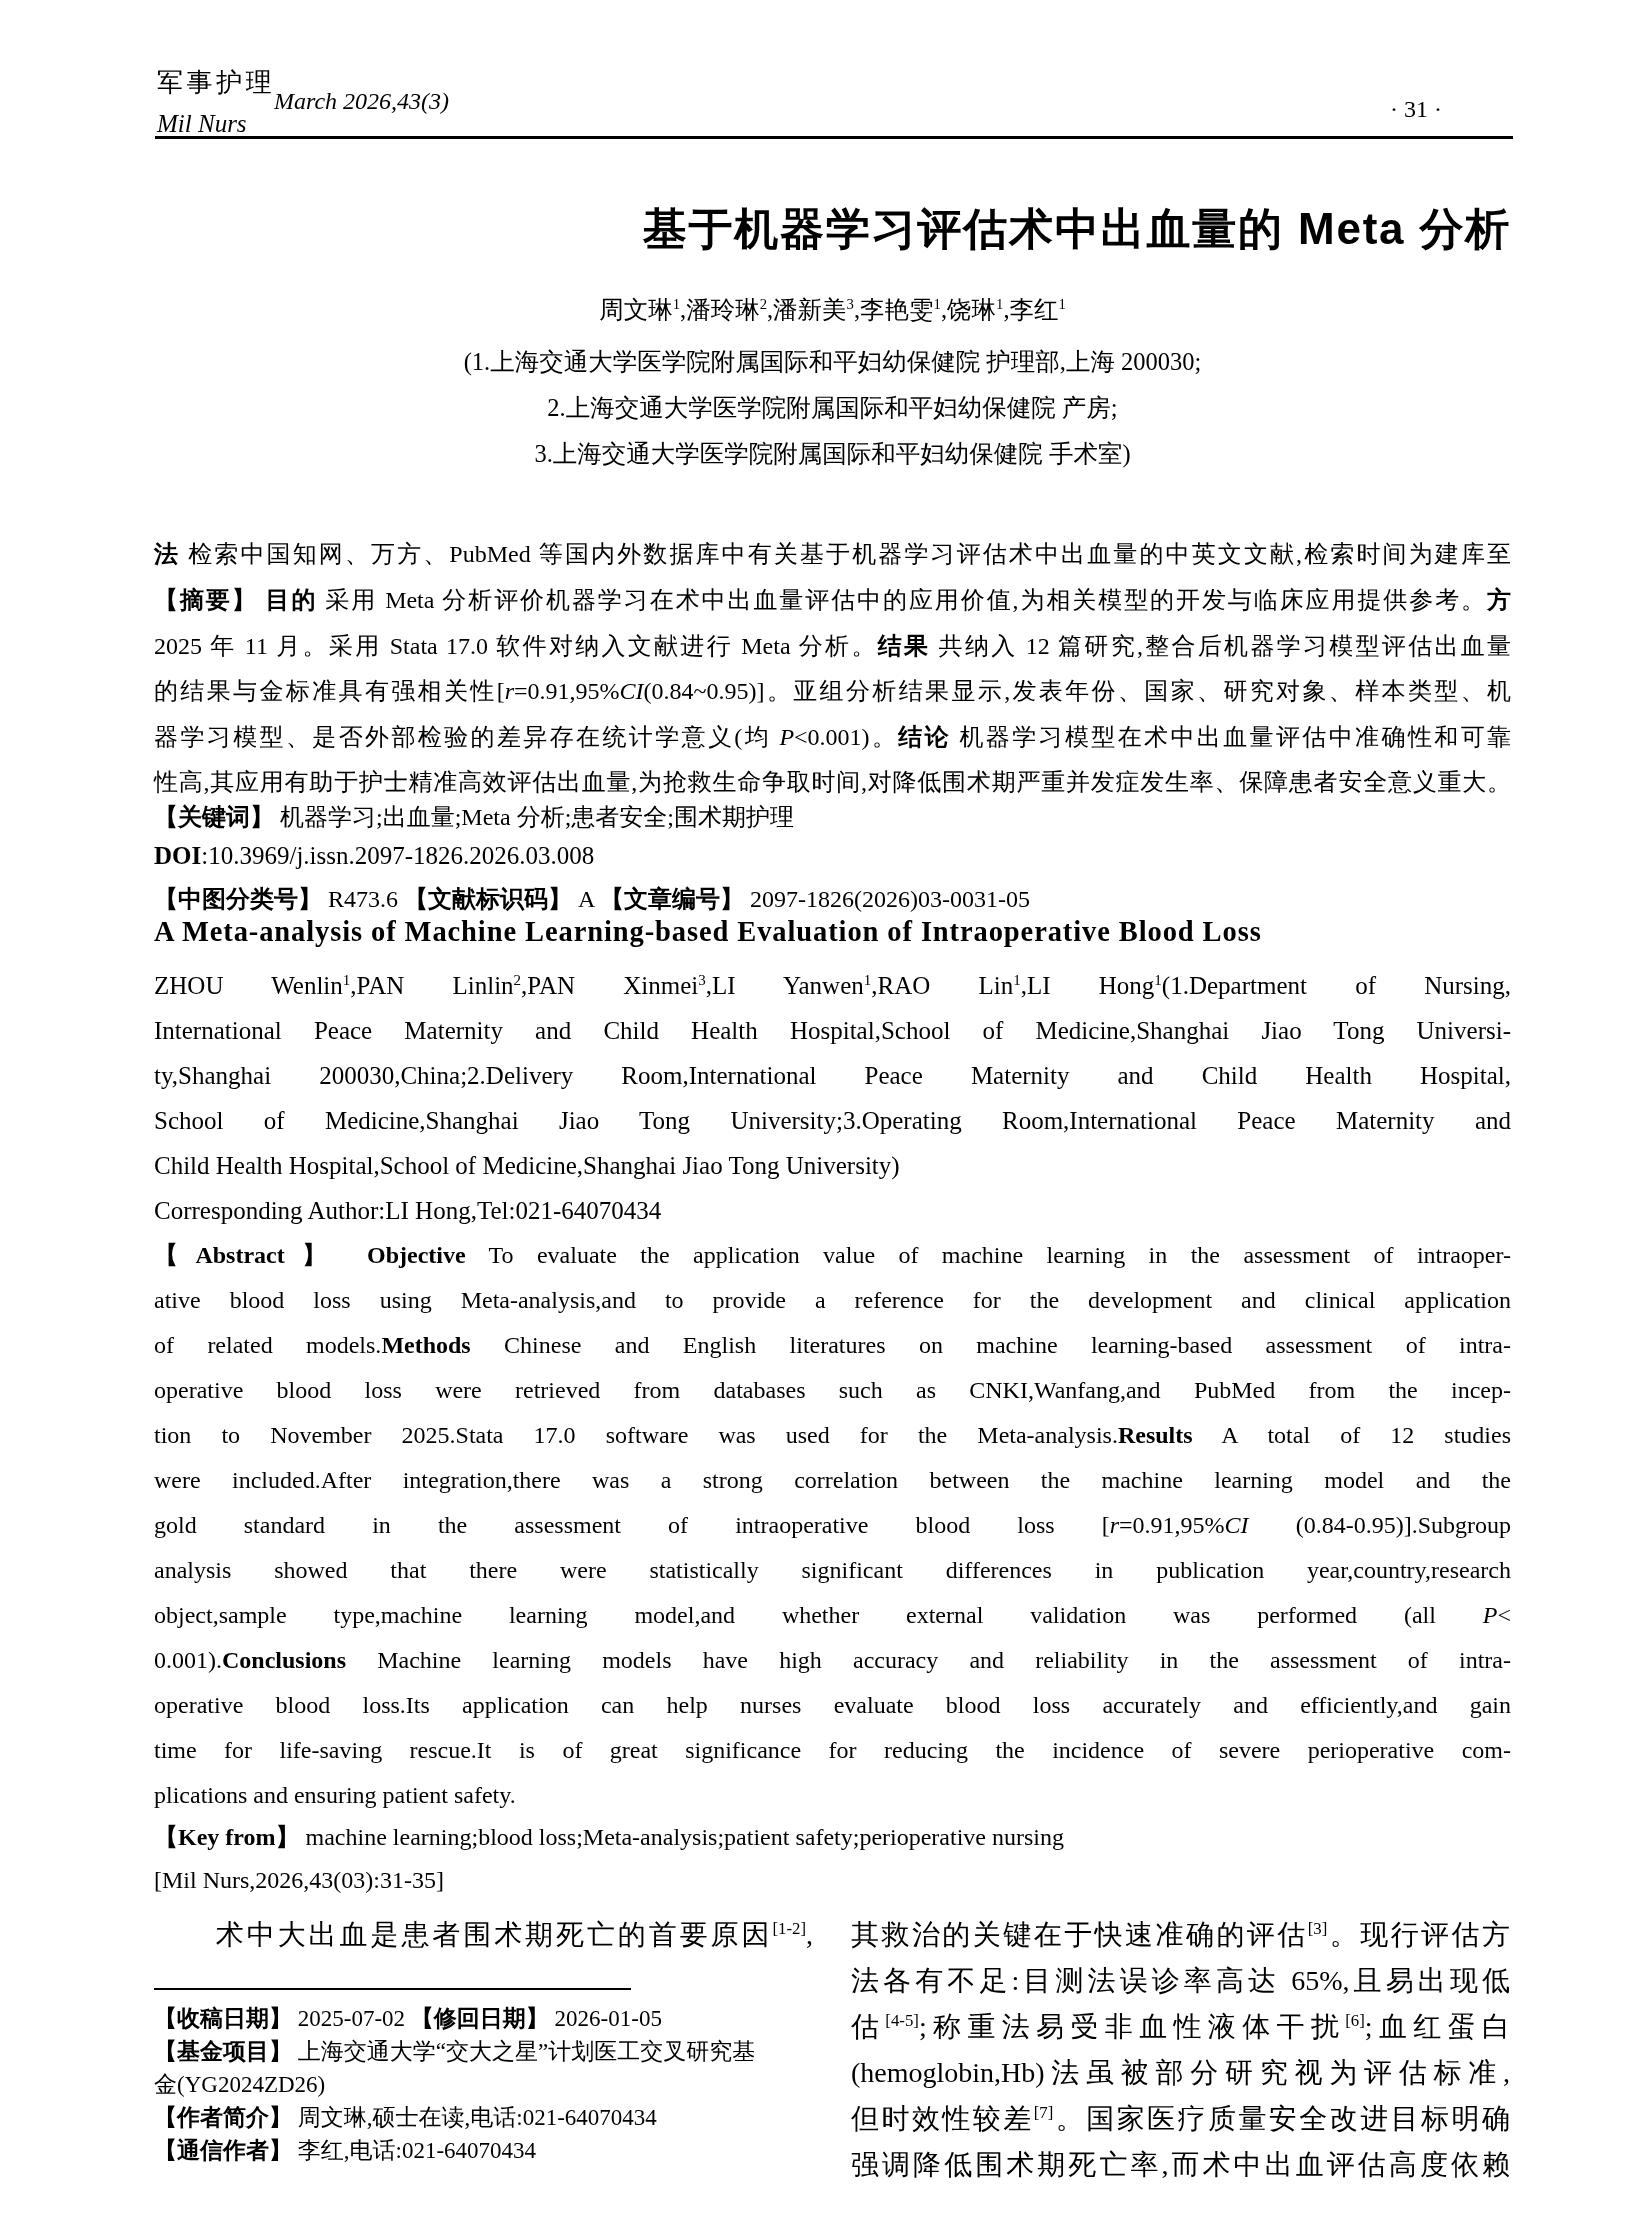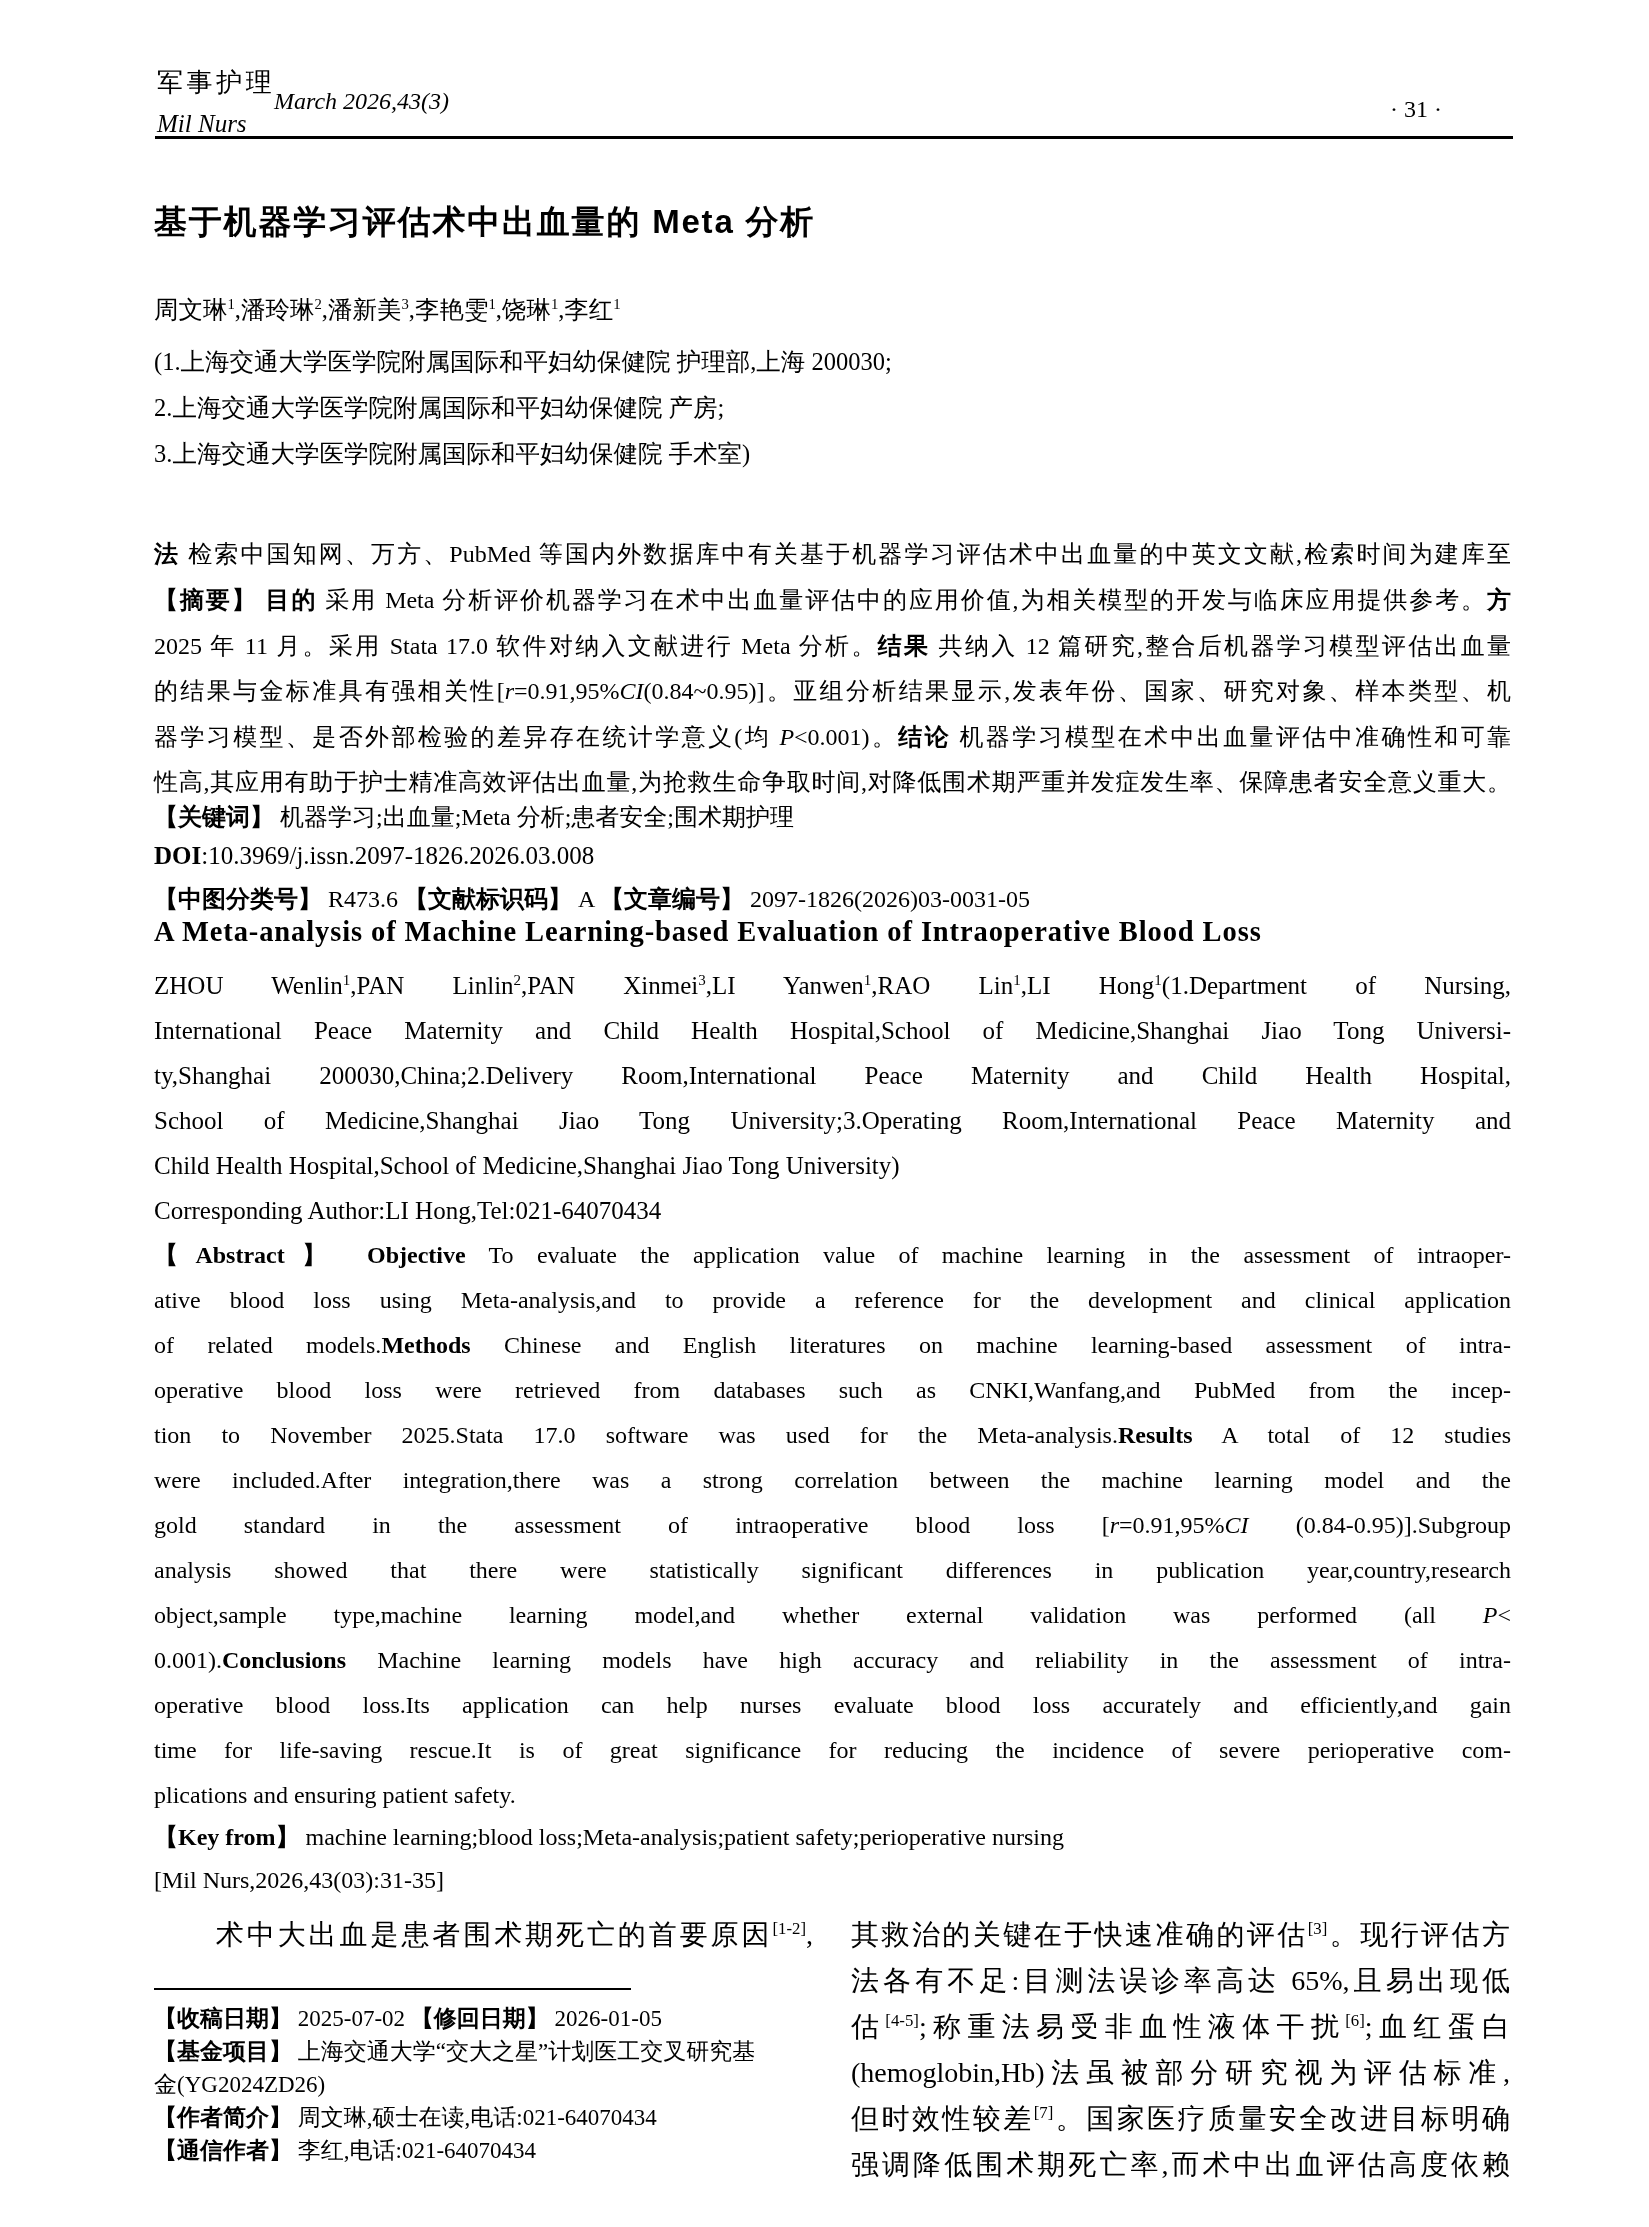--- a/index.html
+++ b/index.html
@@ -8,31 +8,31 @@
     width:1650px; height:2334px; position:relative;
     color:#000; font-family:"Liberation Serif","DejaVu Serif",serif;
     overflow:hidden;
   }
   .abs { position:absolute; }
   .b { font-weight:bold; }
   .i { font-style:italic; }
   .hei { font-family:"Liberation Sans","DejaVu Sans",sans-serif; font-weight:bold; }
   .sup { font-size:0.60em; vertical-align:super; line-height:0; }
   .just .ln { text-align:justify; text-align-last:justify; }
-  .center .ln { text-align:left; }
+  .center .ln { text-align:center; }
   .rule { background:#000; }
 
   #journal-cn { left:157px; top:65px; font-size:26px; letter-spacing:3.6px; }
   #journal-en { left:157px; top:110px; font-size:25px; font-style:italic; }
   #issue-info { left:274px; top:88px; font-size:24px; font-style:italic; }
   #page-num   { left:1390px; top:96px; font-size:24px; }
   #header-rule{ left:155px; top:136px; width:1358px; height:3.1px; }
 
-  #title-cn   { left:154px; top:200px; width:1357px; text-align:left;
-                font-size:33px; letter-spacing:1.8px;
+  #title-cn   { left:154px; top:200px; width:1357px; text-align:right;
+                font-size:44px; letter-spacing:1.8px;
                 font-family:"Liberation Sans","DejaVu Sans",sans-serif; font-weight:bold; }
   #authors-cn { left:154px; top:290px; width:1357px; font-size:24.5px; line-height:40px; }
   #affils     { left:154px; top:339px; width:1357px; font-size:24.5px; line-height:46px; }
 
   #abstract-cn{ left:154px; top:531px; width:1357px; font-size:24px; line-height:45px; }
   #keywords-cn{ left:154px; top:801px; width:1357px; font-size:24px; }
   #doi-line   { left:154px; top:842px; width:1357px; font-size:25px; }
   #clc-line   { left:154px; top:883px; width:1357px; font-size:24px; }
 
   #title-en   { left:154px; top:916px; width:1357px; font-size:28.5px; font-weight:bold; letter-spacing:0.9px; }

